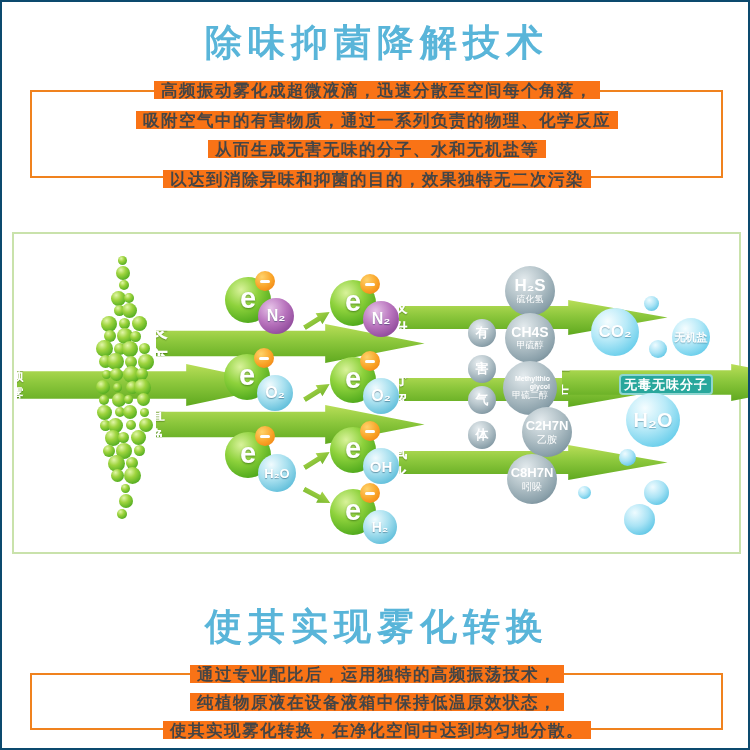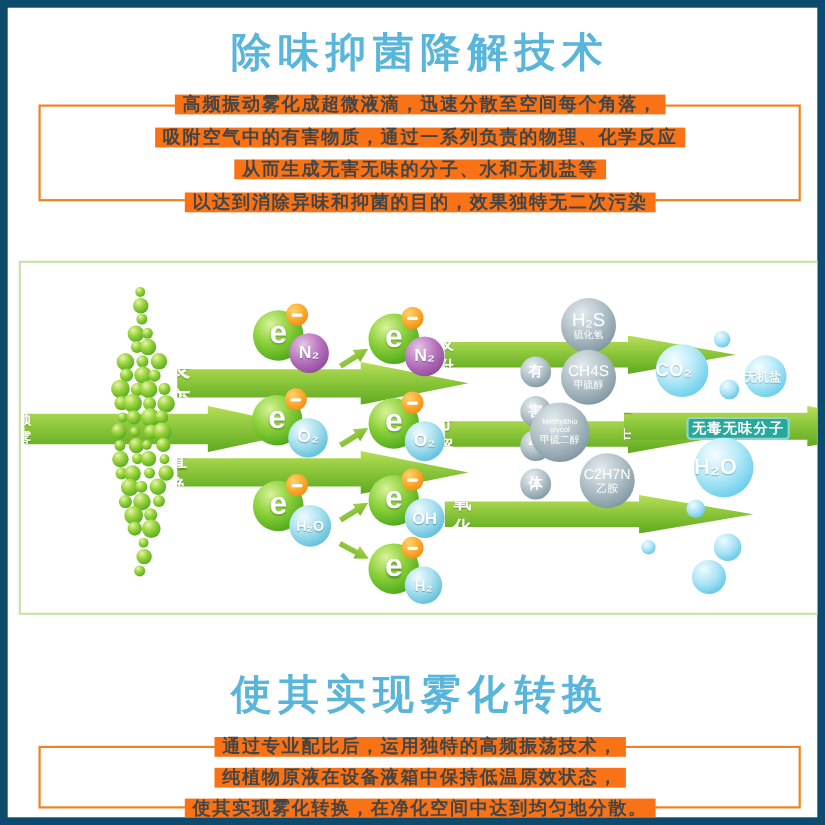--- a/index.html
+++ b/index.html
@@ -1,18 +1,18 @@
 <!DOCTYPE html>
 <html><head>
 <meta charset="utf-8">
 <style>
   html,body{margin:0;padding:0;background:#fff;}
   .page{
     position:relative;width:750px;height:750px;overflow:hidden;background:#fff;
-    font-family:"Liberation Sans","DejaVu Sans",sans-serif;border:7px solid #0c4a6e;box-sizing:border-box;
+    font-family:"Liberation Sans","DejaVu Sans",sans-serif;border:2px solid #0c4a6e;box-sizing:border-box;
   }
   
   .big-title{
     position:absolute;left:0;width:750px;text-align:center;
     color:#59b5d9;font-size:37px;font-weight:bold;letter-spacing:6px;
   }
   
   .obox{position:absolute;border:2px solid #f0821e;box-sizing:border-box;}
   
   .para{position:absolute;left:0;width:750px;text-align:center;z-index:2;}
@@ -72,27 +72,27 @@
     background:radial-gradient(circle at 38% 28%,#e8eef1 0%,#b9c7cd 40%,#8da2ac 72%,#5c7480 100%);
     display:flex;align-items:center;justify-content:center;
     color:#fff;font-size:13px;font-weight:bold;
   }
   .gsphere{
     position:absolute;border-radius:50%;
     background:radial-gradient(circle at 38% 28%,#e4ebee 0%,#b4c3c9 40%,#8aa0aa 72%,#586f7a 100%);
     display:flex;flex-direction:column;align-items:center;justify-content:center;
     color:#fff;text-align:center;
   }
-  .gf{font-weight:normal;line-height:1.05;}
+  .gf{font-weight:bold;line-height:1.05;text-align:right;}
   .gn{font-size:9px;line-height:1.1;margin-top:1px;}
   
   .bsphere{
     position:absolute;border-radius:50%;
     background:radial-gradient(circle at 35% 28%,#f5fdff 0%,#b8eaf8 40%,#6fd0ec 76%,#3fb4d9 100%);
-    display:flex;align-items:center;justify-content:flex-start;
+    display:flex;align-items:center;justify-content:center;
     color:#fff;font-weight:bold;text-shadow:0 1px 1px rgba(0,60,90,.35);
   }
   .bubble{
     position:absolute;border-radius:50%;
     background:radial-gradient(circle at 35% 28%,#eefbff 0%,#a9e3f5 45%,#56c3e4 85%);
   }
   .result-box{
     position:absolute;background:#28a79c;border:2px solid #8fd6d0;border-radius:4px;
     color:#fff;font-size:13px;font-weight:bold;letter-spacing:1px;
     display:flex;align-items:center;justify-content:center;box-sizing:border-box;
@@ -252,44 +252,48 @@
         <span>H₂</span>
       </div>
   </div>
 
   <div class="garrow" style="left:397px;top:298px;width:59px;height:35px;font-size:17px;">
     <span>吸附</span>
   </div>
   <div class="garrow" style="left:397px;top:370px;width:59px;height:35px;font-size:17px;">
     <span>分解</span>
   </div>
-  <div class="garrow" style="left:397px;top:443px;width:59px;height:35px;font-size:17px;padding-left:16px;">
+  <div class="garrow" style="left:397px;top:443px;width:59px;height:35px;font-size:17px;">
     <span>氧化</span>
   </div>
 
   <div class="gchar" style="left:466px;top:317px;">有</div>
   <div class="gchar" style="left:466px;top:353px;">害</div>
   <div class="gchar" style="left:466px;top:384px;">气</div>
   <div class="gchar" style="left:466px;top:419px;">体</div>
 
   <div class="gsphere" style="left:503px;top:264px;width:50px;height:50px;">
     <span class="gf" style="font-size:17px;">H₂S</span>
     <span class="gn">硫化氢</span>
   </div>
   <div class="gsphere" style="left:503px;top:311px;width:50px;height:50px;">
     <span class="gf" style="font-size:14px;">CH4S</span>
     <span class="gn">甲硫醇</span>
   </div>
-  <div class="gsphere" style="left:475px;top:359px;width:54px;height:54px;">
+  <div class="gsphere" style="left:501px;top:359px;width:54px;height:54px;">
     <span class="gf" style="font-size:7px;max-width:40px;">Methylthio glycol</span>
     <span class="gn">甲硫二醇</span>
   </div>
   <div class="gsphere" style="left:520px;top:405px;width:50px;height:50px;">
     <span class="gf" style="font-size:13px;">C2H7N</span>
     <span class="gn" style="font-size:10px;">乙胺</span>
+  </div>
+  <div class="gsphere" style="left:505px;top:452px;width:50px;height:50px;">
+    <span class="gf" style="font-size:13px;">C8H7N</span>
+    <span class="gn" style="font-size:10px;">吲哚</span>
   </div>
 
   <div class="garrow" style="left:560px;top:362px;width:55px;height:37px;font-size:16px;">
     <span>产生</span>
   </div>
 
   <div class="bsphere" style="left:589px;top:306px;width:48px;height:48px;font-size:17px;">
     <span>CO₂</span>
   </div>
   <div class="bsphere" style="left:670px;top:316px;width:38px;height:38px;font-size:11px;">

